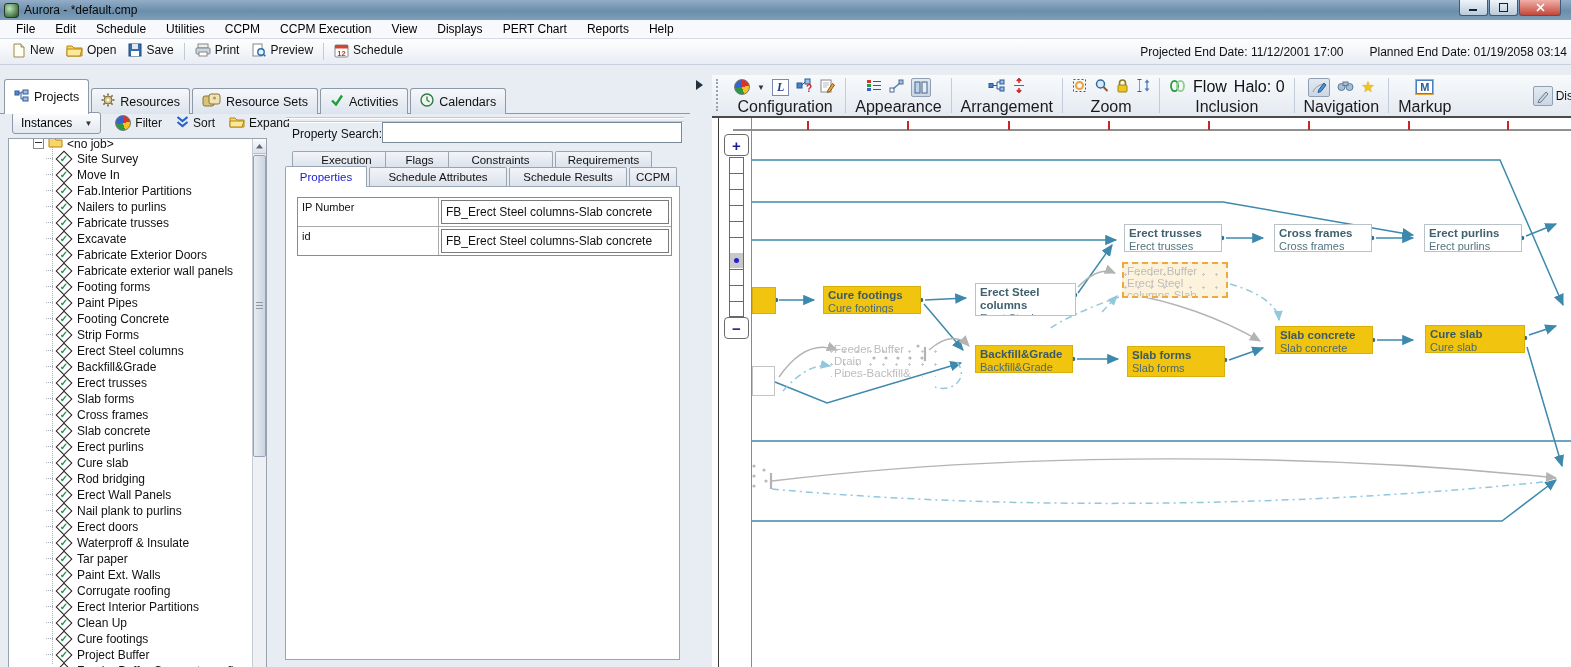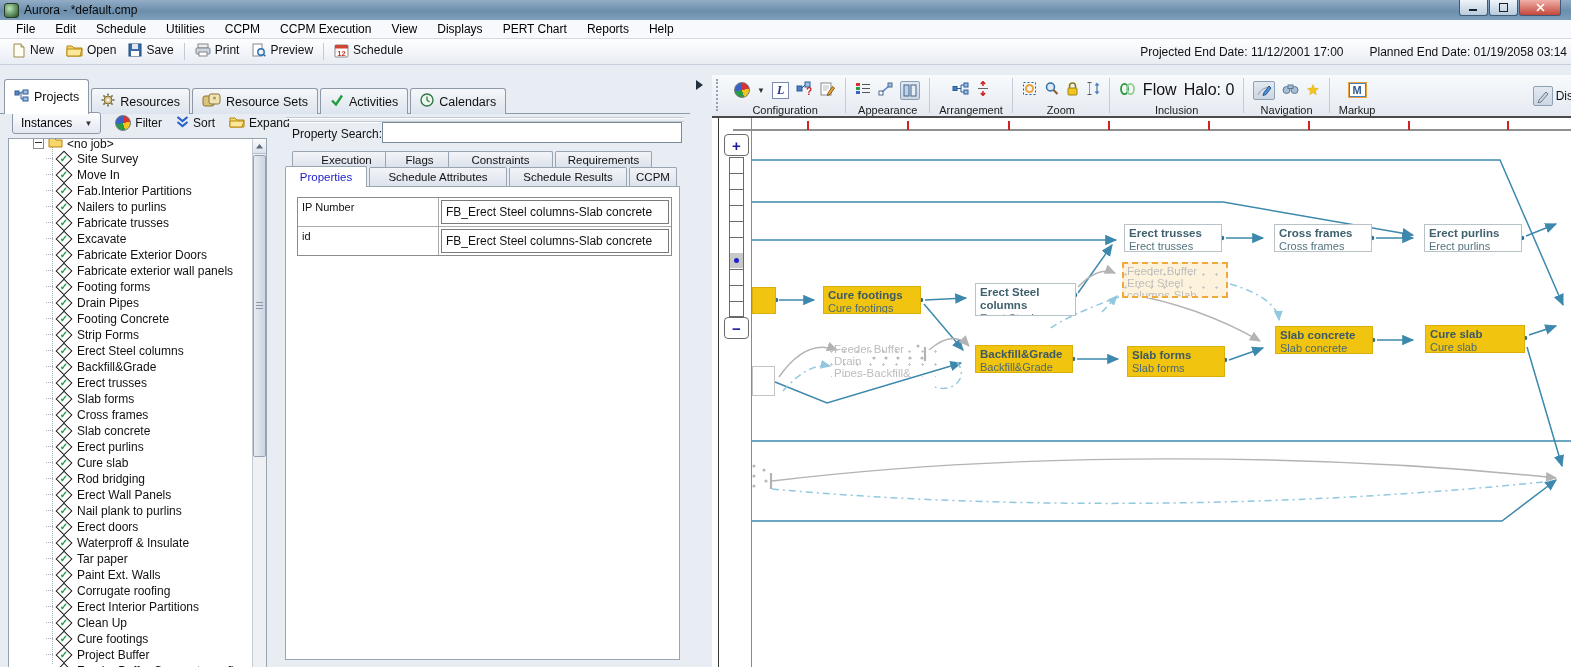--- a/index.html
+++ b/index.html
@@ -90,21 +90,21 @@
   
   .splitter-arrow{position:absolute;left:696px;top:80px;width:0;height:0;
     border-left:7px solid #20303c;border-top:5px solid transparent;border-bottom:5px solid transparent}
   
   .chart-toolbar{position:absolute;left:712px;top:75px;right:0;height:41px;
     background:linear-gradient(#f8fafc,#e5eaf1);border-bottom:2px solid #4a4a4a;
     display:flex;align-items:stretch;overflow:hidden}
   .thandle{width:3px;border-left:2px dotted #93a3b3;height:32px;margin:4px 4px 0 4px;flex:none}
   .tgroup{display:flex;flex-direction:column;align-items:center;padding:0 9px}
   .ticons{display:flex;align-items:center;gap:7px;height:27px;margin-top:2px}
-  .tlabel{font-size:11px;color:#1a1a1a;margin-top:1px;white-space:nowrap}
+  .tlabel{font-size:16px;color:#1a1a1a;margin-top:1px;white-space:nowrap}
   .tgsep{width:1px;background:#c3ccd8;margin:3px 0}
   .pressed{border:1px solid #8fa0b5;background:linear-gradient(#e2e9f1,#ccd6e3);border-radius:2px;
     padding:2px;display:flex;align-items:center;justify-content:center}
   .lbox{border:1px solid #7a8ab0;padding:0 4px;font-family:"Liberation Serif",serif;font-style:italic;
     font-weight:bold;color:#223a8a;font-size:12px;background:#fff}
   .mbox{border:1px solid #4a7fc1;box-shadow:0 0 0 1px #e8a33d;color:#2b5a94;font-weight:bold;
     padding:0 3px;background:#fff;font-size:11px}
   .star{color:#f2c41d;font-size:15px;line-height:14px;text-shadow:0 0 1px #b8860b}
   .inclusion-text{font-size:16px;color:#111;white-space:nowrap}
   .display-btn{margin-left:auto;display:flex;align-items:center;gap:3px;padding-right:0;margin-right:-2px;
@@ -382,21 +382,21 @@
           <span class="dicon">
             <span class="dck">✓</span>
           </span>
           <span>Footing forms</span>
         </div>
 
         <div class="trow">
           <span class="dicon">
             <span class="dck">✓</span>
           </span>
-          <span>Drain Pipes</span>
+          <span>Paint Pipes</span>
         </div>
 
         <div class="trow">
           <span class="dicon">
             <span class="dck">✓</span>
           </span>
           <span>Footing Concrete</span>
         </div>
 
         <div class="trow">

